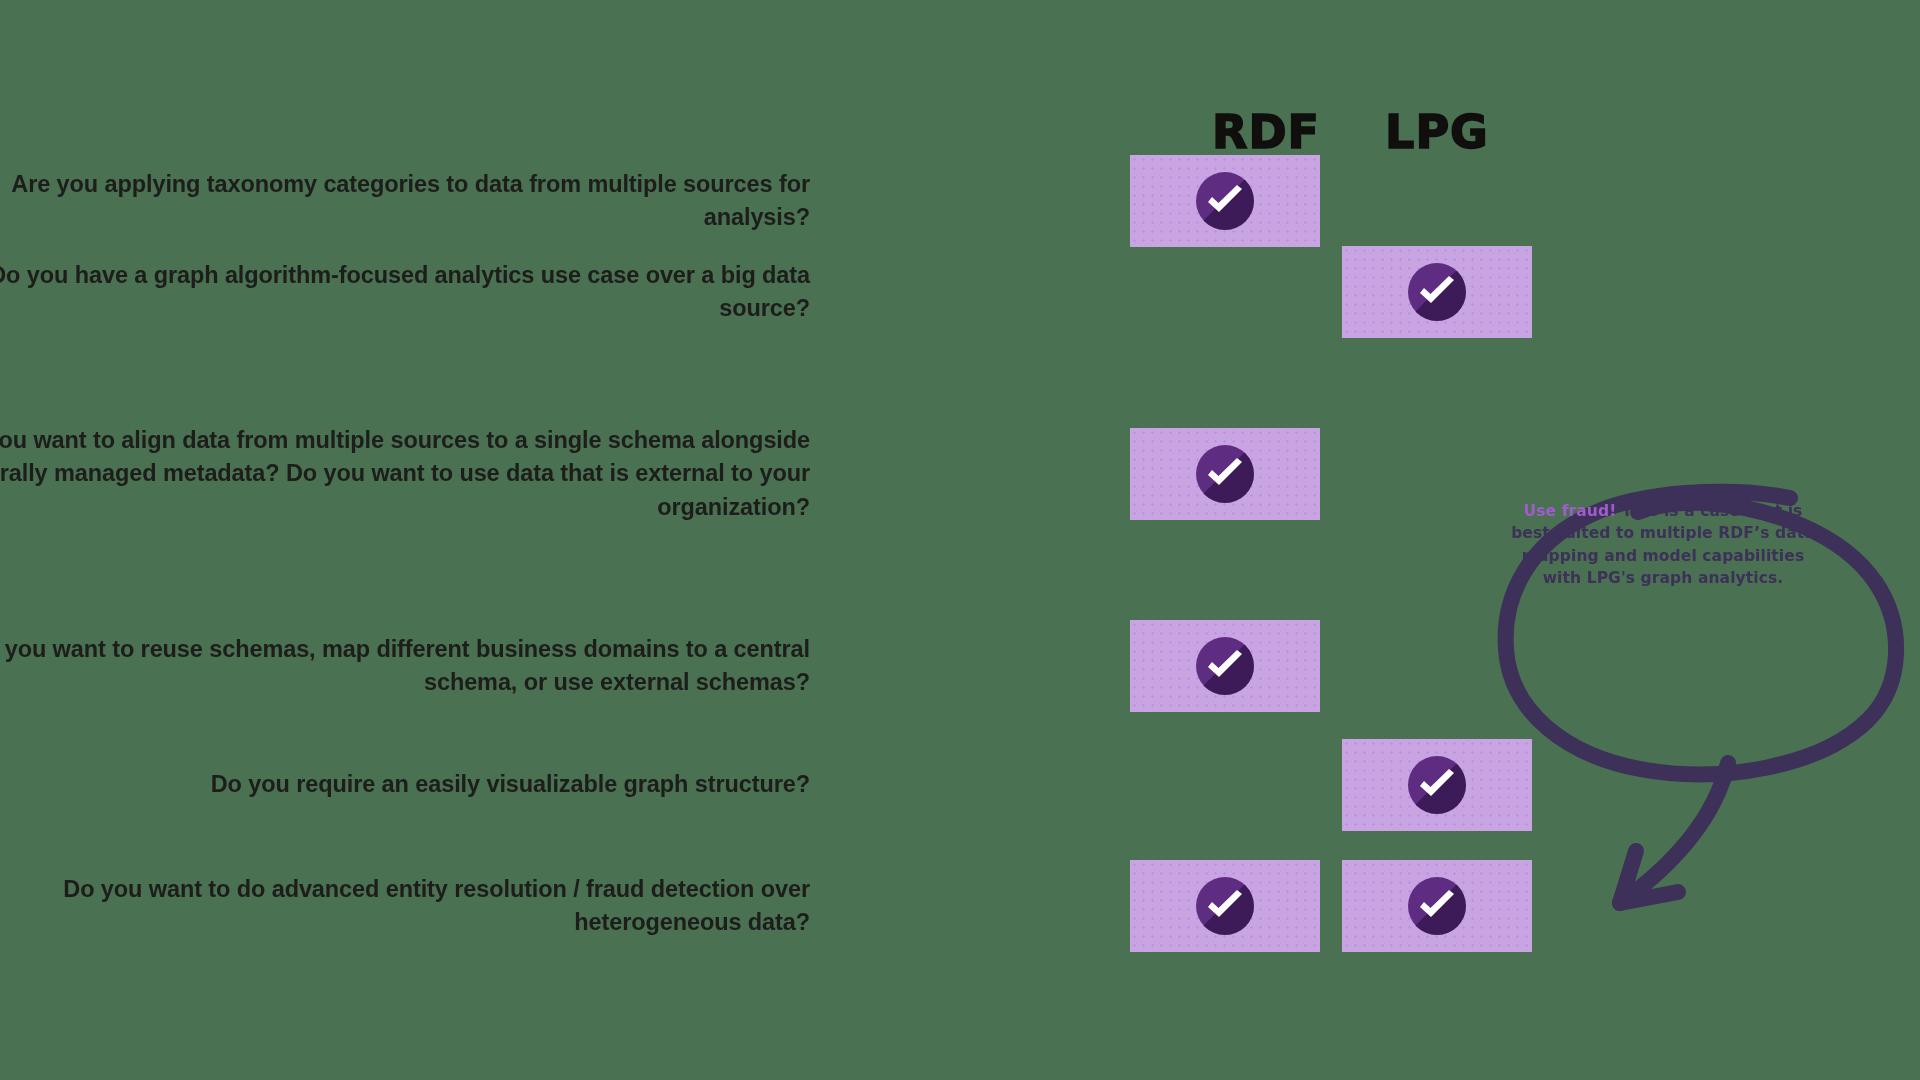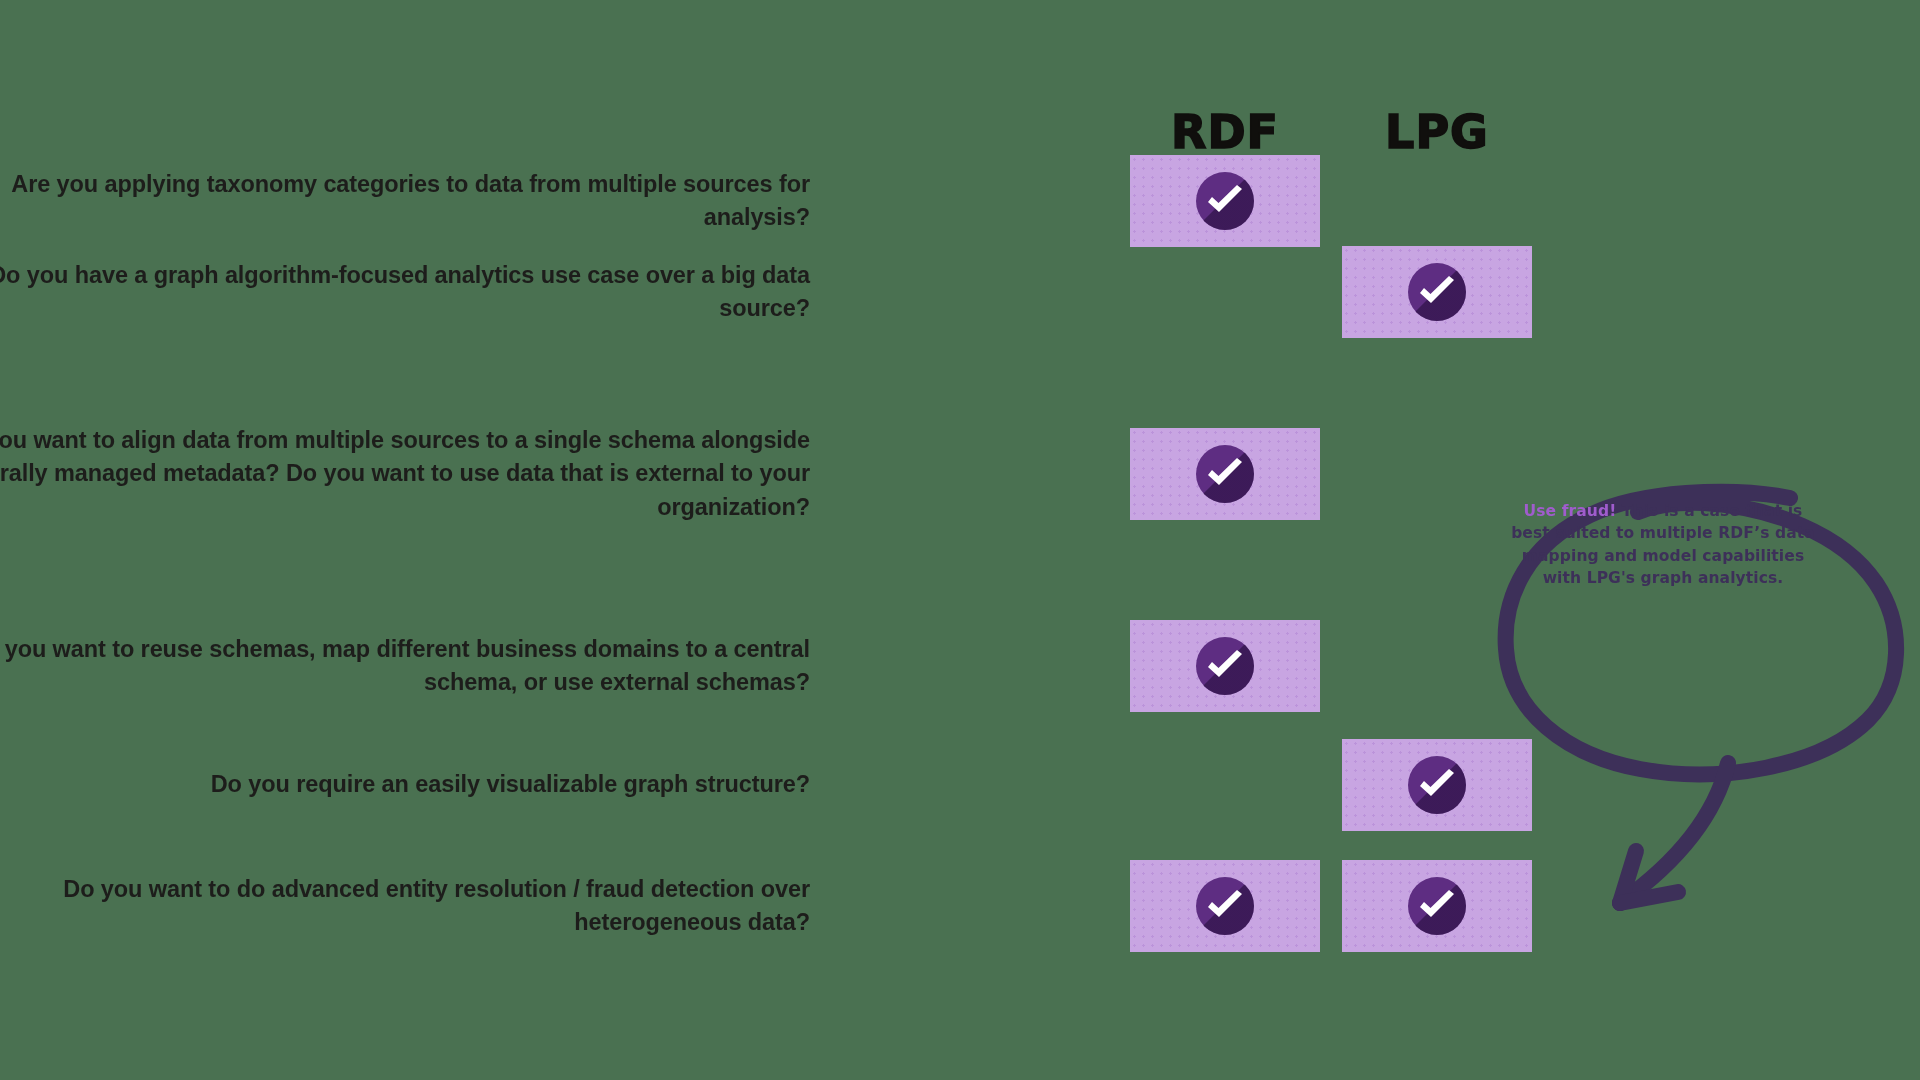--- a/index.html
+++ b/index.html
@@ -28,21 +28,21 @@
     font-family: "DejaVu Sans", sans-serif;
     font-weight: 700;
     font-size: 46px;
     letter-spacing: 1px;
     color: #100f0d;
     text-align: center;
     width: 190px;
     top: 105px;
     -webkit-text-stroke: 1.6px #100f0d;
   }
-  .col-header.rdf { left: 1130px; }
+  .col-header.rdf { left: 1130px; text-align: right; }
   .col-header.lpg { left: 1342px; text-align: center; }
 
   
   .row {
     position: absolute;
     left: 0;
     width: 1920px;
     height: 92px;
   }
 

